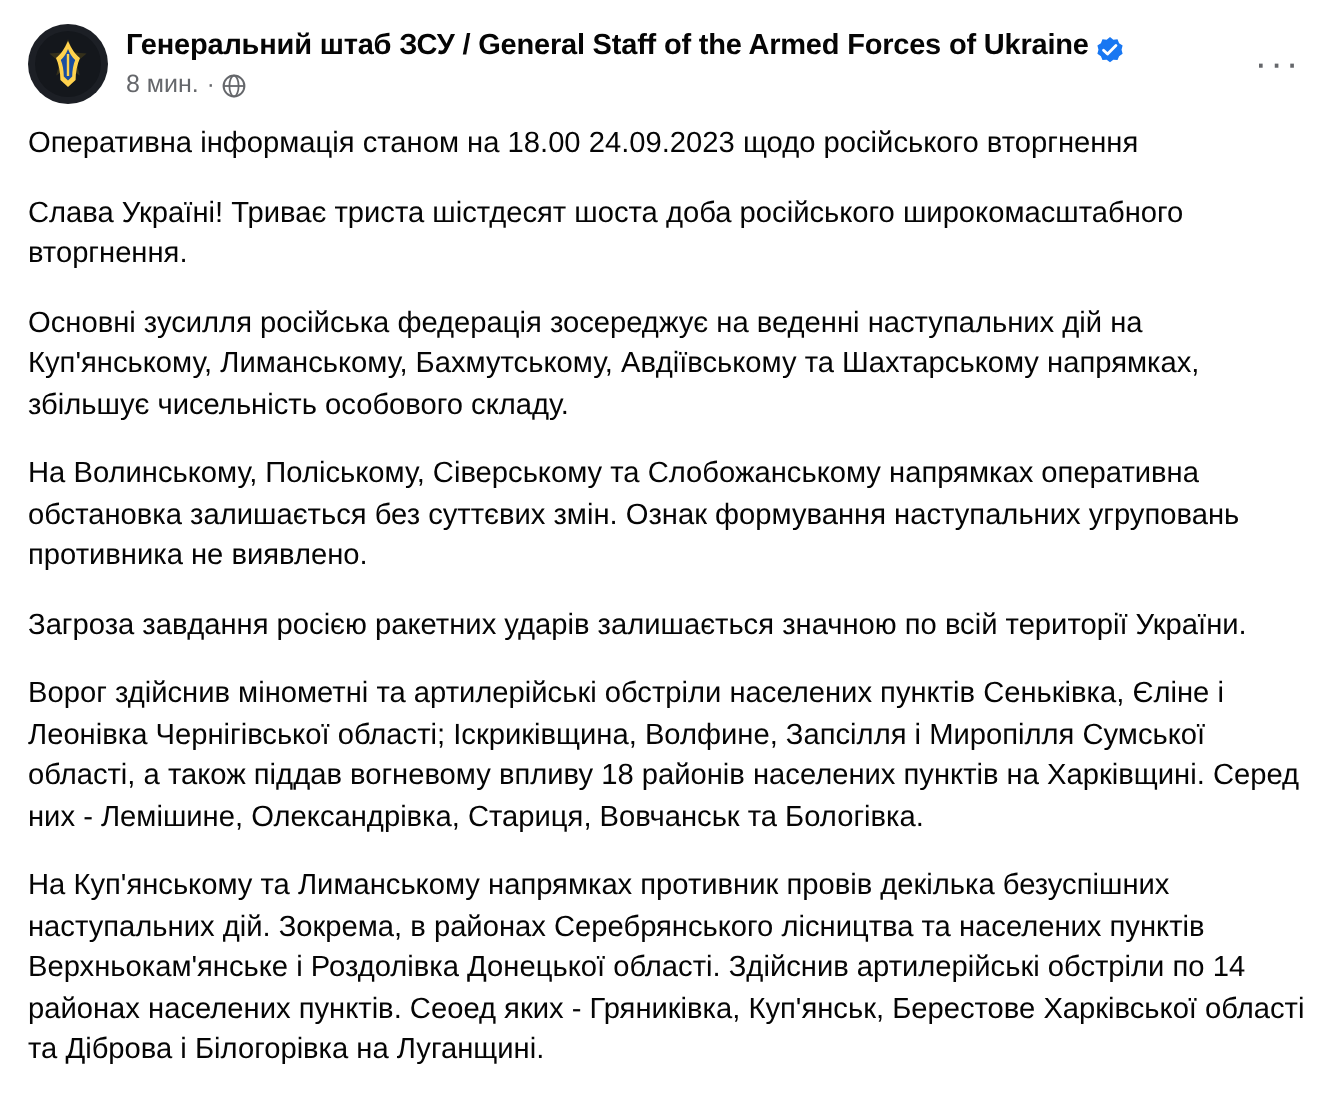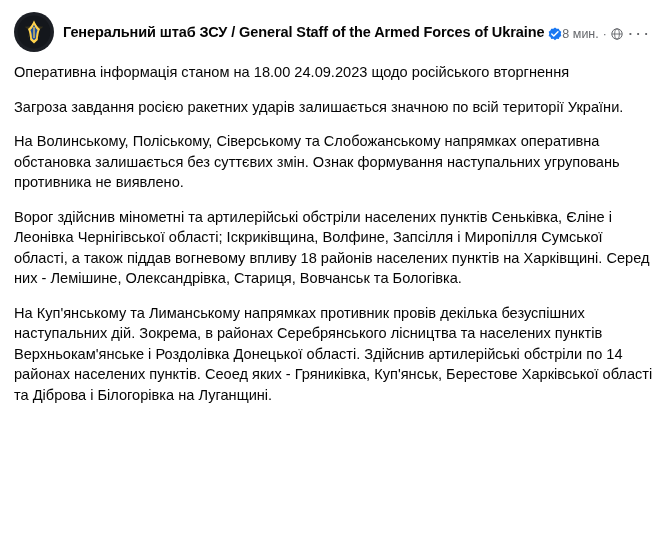--- a/index.html
+++ b/index.html
@@ -33,21 +33,21 @@
     flex: 0 0 40px;
     margin-right: 9px;
     display: flex;
     align-items: center;
     justify-content: center;
     overflow: hidden;
   }
   .avatar svg { display: block; }
   .header-text {
     display: flex;
-    flex-direction: row;
+    flex-direction: column;
     justify-content: center;
     min-height: 40px;
     padding-top: 1px;
   }
   .page-name-row {
     display: flex;
     align-items: center;
     line-height: 17px;
   }
   .page-name {
@@ -62,21 +62,20 @@
     position: relative;
     top: 1px;
   }
   .meta-row {
     display: flex;
     align-items: center;
     margin-top: 3px;
     color: #65676b;
     font-size: 12.5px;
     line-height: 15px;
-    justify-content: space-between;
   }
   .meta-sep {
     margin: 0 4px;
     font-size: 12px;
   }
   .globe-icon {
     display: inline-flex;
     align-items: center;
   }
   .menu-dots {
@@ -146,19 +145,21 @@
           </svg>
         </span>
       </div>
     </div>
 
     <div class="menu-dots">···</div>
   </div>
 
   <div class="post-body">
     <p>Оперативна інформація станом на 18.00 24.09.2023 щодо російського вторгнення</p>
+    <p>Слава Україні! Триває триста шістдесят шоста доба російського широкомасштабного вторгнення.</p>
+    <p>Основні зусилля російська федерація зосереджує на веденні наступальних дій на Куп'янському, Лиманському, Бахмутському, Авдіївському та Шахтарському напрямках, збільшує чисельність особового складу.</p>
+    <p>На Волинському, Поліському, Сіверському та Слобожанському напрямках оперативна обстановка залишається без суттєвих змін. Ознак формування наступальних угруповань противника не виявлено.</p>
     <p>Загроза завдання росією ракетних ударів залишається значною по всій території України.</p>
-    <p>На Волинському, Поліському, Сіверському та Слобожанському напрямках оперативна обстановка залишається без суттєвих змін. Ознак формування наступальних угруповань противника не виявлено.</p>
     <p>Ворог здійснив мінометні та артилерійські обстріли населених пунктів Сеньківка, Єліне і Леонівка Чернігівської області; Іскриківщина, Волфине, Запсілля і Миропілля Сумської області, а також піддав вогневому впливу 18 районів населених пунктів на Харківщині. Серед них - Лемішине, Олександрівка, Стариця, Вовчанськ та Бологівка.</p>
     <p>На Куп'янському та Лиманському напрямках противник провів декілька безуспішних наступальних дій. Зокрема, в районах Серебрянського лісництва та населених пунктів Верхньокам'янське і Роздолівка Донецької області. Здійснив артилерійські обстріли по 14 районах населених пунктів. Сеоед яких - Гряниківка, Куп'янськ, Берестове Харківської області та Діброва і Білогорівка на Луганщині.</p>
   </div>
 
 </div>
 
 </body></html>

